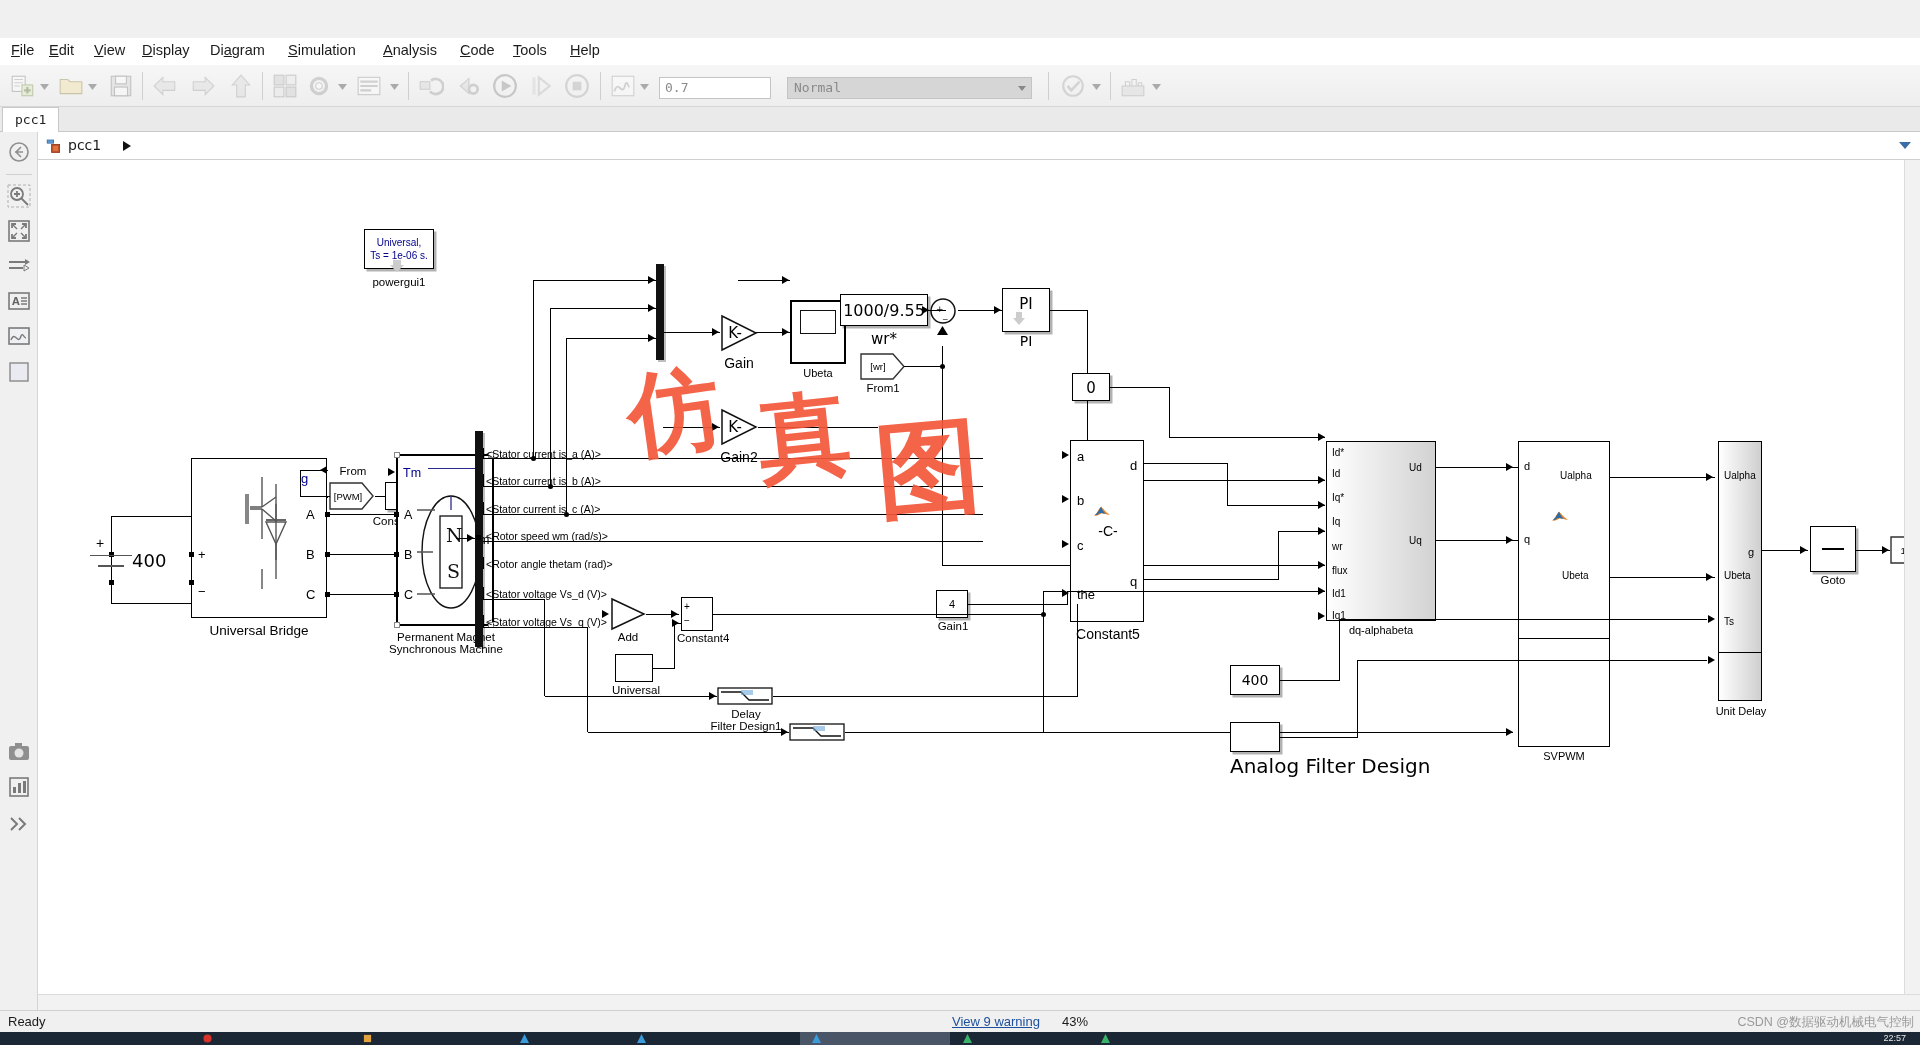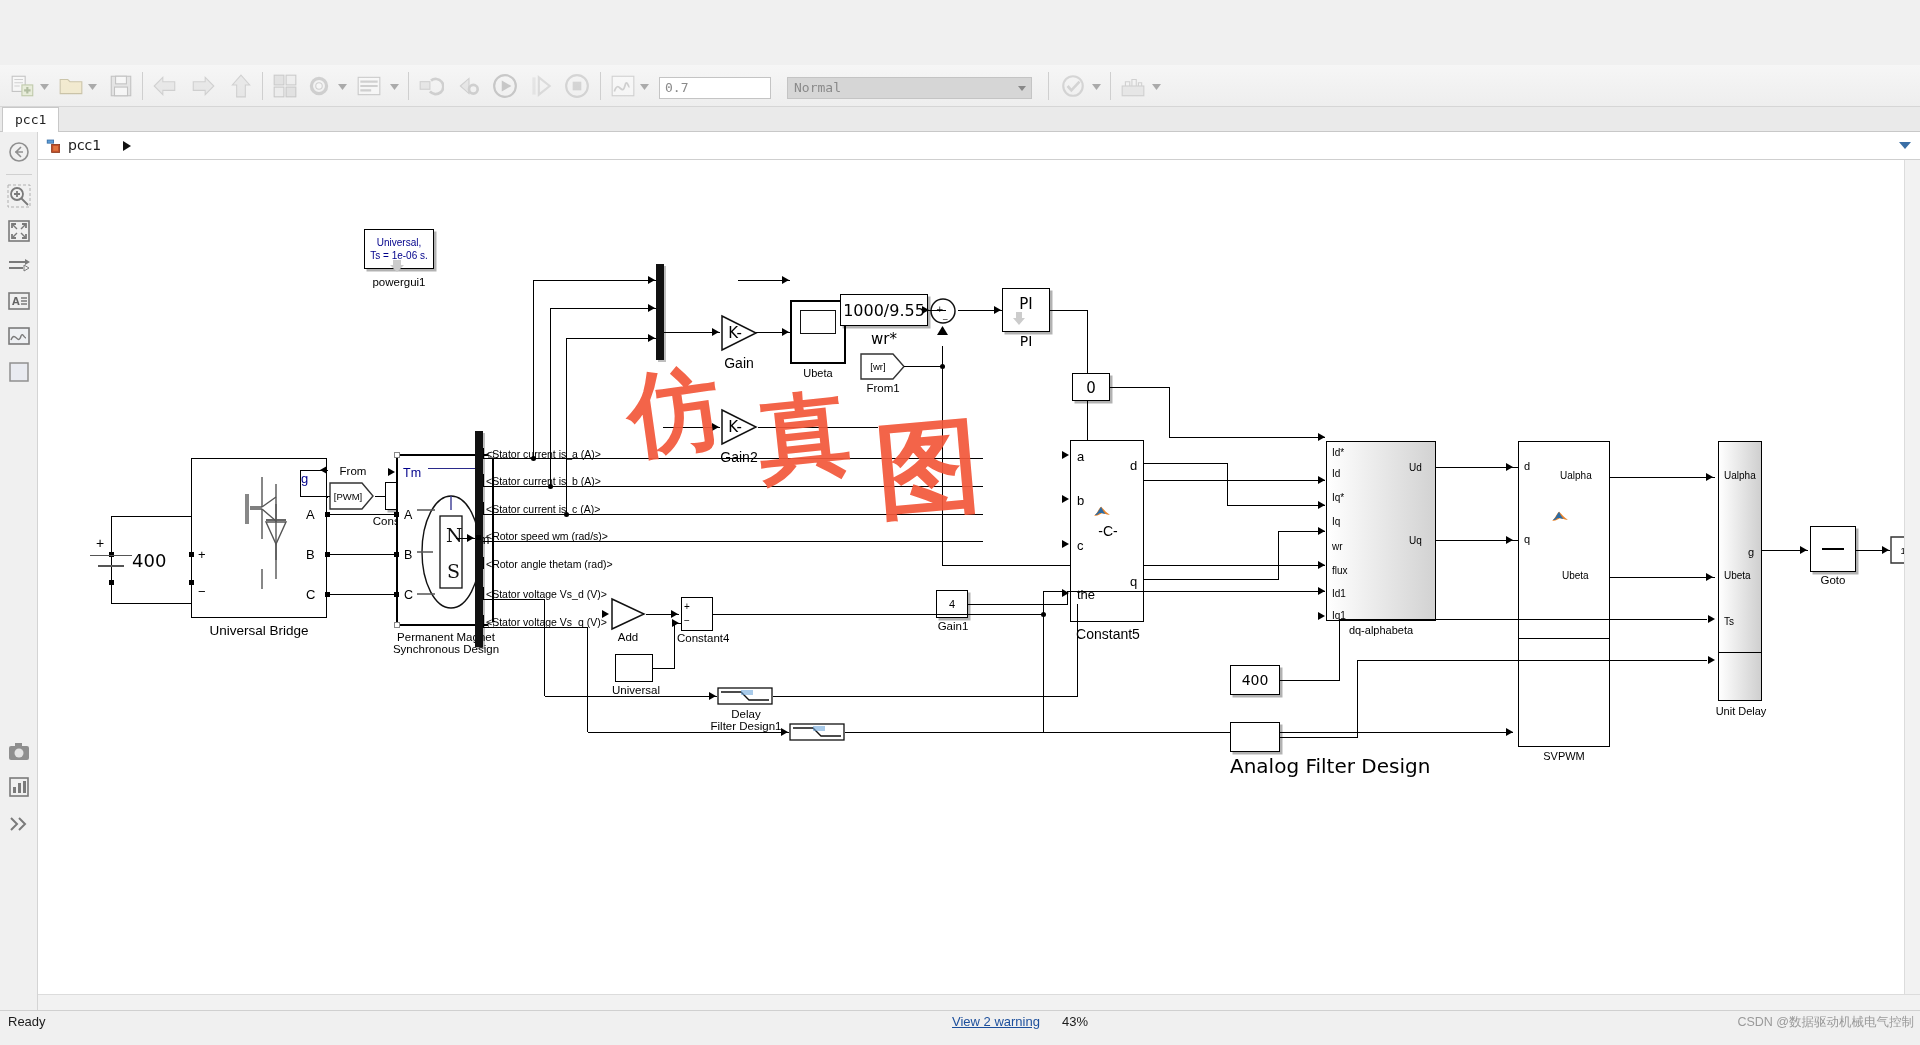--- a/index.html
+++ b/index.html
@@ -111,20 +111,32 @@
   .taskbar { position:absolute; left:0; top:1032px; width:1920px; height:13px; background:#1b2735; }
   .tb-item { position:absolute; top:2px; width:9px; height:9px; }
   .clock { position:absolute; right:14px; top:1px; font-size:9px; color:#e6e6e6; }
 </style>
 </head>
 <body>
 
 <div id="app">
 
 
+  <div class="menubar">
+    <div class="menu-item" style="left:6px"><u>F</u>ile</div>
+    <div class="menu-item" style="left:44px"><u>E</u>dit</div>
+    <div class="menu-item" style="left:89px"><u>V</u>iew</div>
+    <div class="menu-item" style="left:137px"><u>D</u>isplay</div>
+    <div class="menu-item" style="left:205px">Di<u>a</u>gram</div>
+    <div class="menu-item" style="left:283px"><u>S</u>imulation</div>
+    <div class="menu-item" style="left:378px"><u>A</u>nalysis</div>
+    <div class="menu-item" style="left:455px"><u>C</u>ode</div>
+    <div class="menu-item" style="left:508px"><u>T</u>ools</div>
+    <div class="menu-item" style="left:565px"><u>H</u>elp</div>
+  </div>
 
   <div class="toolbar">
 
     <svg class="tb-ico" style="left:10px" viewBox="0 0 24 24">
       <rect x="2" y="3" width="12" height="14" fill="#fff" stroke="#777"></rect>
         <path d="M4 6h8M4 9h8M4 12h5" stroke="#999"></path>
       <rect x="11" y="11" width="10" height="10" fill="#d9e6b5" stroke="#6f8a3a"></rect>
         <path d="M16 13v6M13 16h6" stroke="#4c6b22" stroke-width="2"></path>
     </svg>
     <svg class="tb-caret" style="left:40px" viewBox="0 0 9 6">
@@ -366,21 +378,21 @@
       <path d="M4 30h18M4 72h16M4 114h18" stroke="#555" stroke-width="1.3"></path>
       <path d="M38 16v14" stroke="#2a2a8a" stroke-width="1.3"></path>
     </svg>
     <div class="wire h" style="left:390px; top:308px; width:50px; background:#2a2a8a;"></div>
     <div class="wire v" style="left:439px; top:308px; height:30px; background:#2a2a8a;"></div>
     <div class="sqport" style="left:356px; top:292px; width:6px;height:6px;background:#fff;border:1px solid #888;"></div>
     <div class="sqport" style="left:450px; top:292px; width:6px;height:6px;background:#fff;border:1px solid #888;"></div>
     <div class="sqport" style="left:356px; top:462px; width:6px;height:6px;background:#fff;border:1px solid #888;"></div>
     <div class="sqport" style="left:450px; top:462px; width:6px;height:6px;background:#fff;border:1px solid #888;"></div>
     <div class="lbl" style="left:340px; top:471px; width:136px;">Permanent Magnet</div>
-    <div class="lbl" style="left:340px; top:483px; width:136px;">Synchronous Design</div>
+    <div class="lbl" style="left:340px; top:483px; width:136px;">Synchronous Machine</div>
 
     <div class="mux" style="left:437px; top:271px; width:8px; height:216px;"></div>
     <div class="wire h" style="left:418px; top:378px; width:19px;"></div>
     <div class="arrow" style="left:429px; top:374px;"></div>
     <div class="sqport" style="left:438px; top:375px;"></div>
 
     <div class="wire v" style="left:445px; top:288px; height:10px;"></div>
     <div class="wire h" style="left:445px; top:298px; width:500px;"></div>
     <div class="lbl" style="left:448px; top:288px; text-align:left; font-size:10.5px;">&lt;Stator current is_a (A)&gt;</div>
 
@@ -1934,19 +1946,44 @@
     <div class="wm" style="left:590px; top:190px; font-size:92px; transform:rotate(-8deg);">仿</div>
     <div class="wm" style="left:720px; top:215px; font-size:92px; transform:rotate(-6deg);">真</div>
     <div class="wm" style="left:838px; top:240px; font-size:104px; transform:rotate(-5deg);">图</div>
 
     <div class="canvas-scroll-v"></div>
     <div class="canvas-scroll-h"></div>
   </div>
 
   <div class="statusbar">
     <div class="status-ready">Ready</div>
-    <div class="status-warn">View 2 warning</div>
+    <div class="status-warn">View 9 warning</div>
     <div class="status-zoom">43%</div>
     <div class="status-csdn">CSDN @数据驱动机械电气控制</div>
   </div>
 
+  <div class="taskbar">
+    <svg class="tb-item" style="left:203px" viewBox="0 0 10 10">
+        <circle cx="5" cy="5" r="4.5" fill="#d8332a"></circle>
+      </svg>
+    <svg class="tb-item" style="left:363px" viewBox="0 0 10 10">
+        <rect x="1" y="1" width="8" height="8" fill="#e2a33c"></rect>
+      </svg>
+    <svg class="tb-item" style="left:520px" viewBox="0 0 10 10">
+        <path d="M5 0l5 10H0z" fill="#3b9ad9"></path>
+      </svg>
+    <svg class="tb-item" style="left:637px" viewBox="0 0 10 10">
+        <path d="M5 0l5 10H0z" fill="#3b9ad9"></path>
+      </svg>
+    <div style="position:absolute;left:800px;top:0;width:150px;height:13px;background:#4a5568;"></div>
+    <svg class="tb-item" style="left:812px" viewBox="0 0 10 10">
+        <path d="M5 0l5 10H0z" fill="#3b9ad9"></path>
+      </svg>
+    <svg class="tb-item" style="left:963px" viewBox="0 0 10 10">
+        <path d="M5 0l5 10H0z" fill="#3ab36a"></path>
+      </svg>
+    <svg class="tb-item" style="left:1101px" viewBox="0 0 10 10">
+        <path d="M5 0l5 10H0z" fill="#3ab36a"></path>
+      </svg>
+    <div class="clock">22:57</div>
+  </div>
 
 </div>
 
 </body></html>

